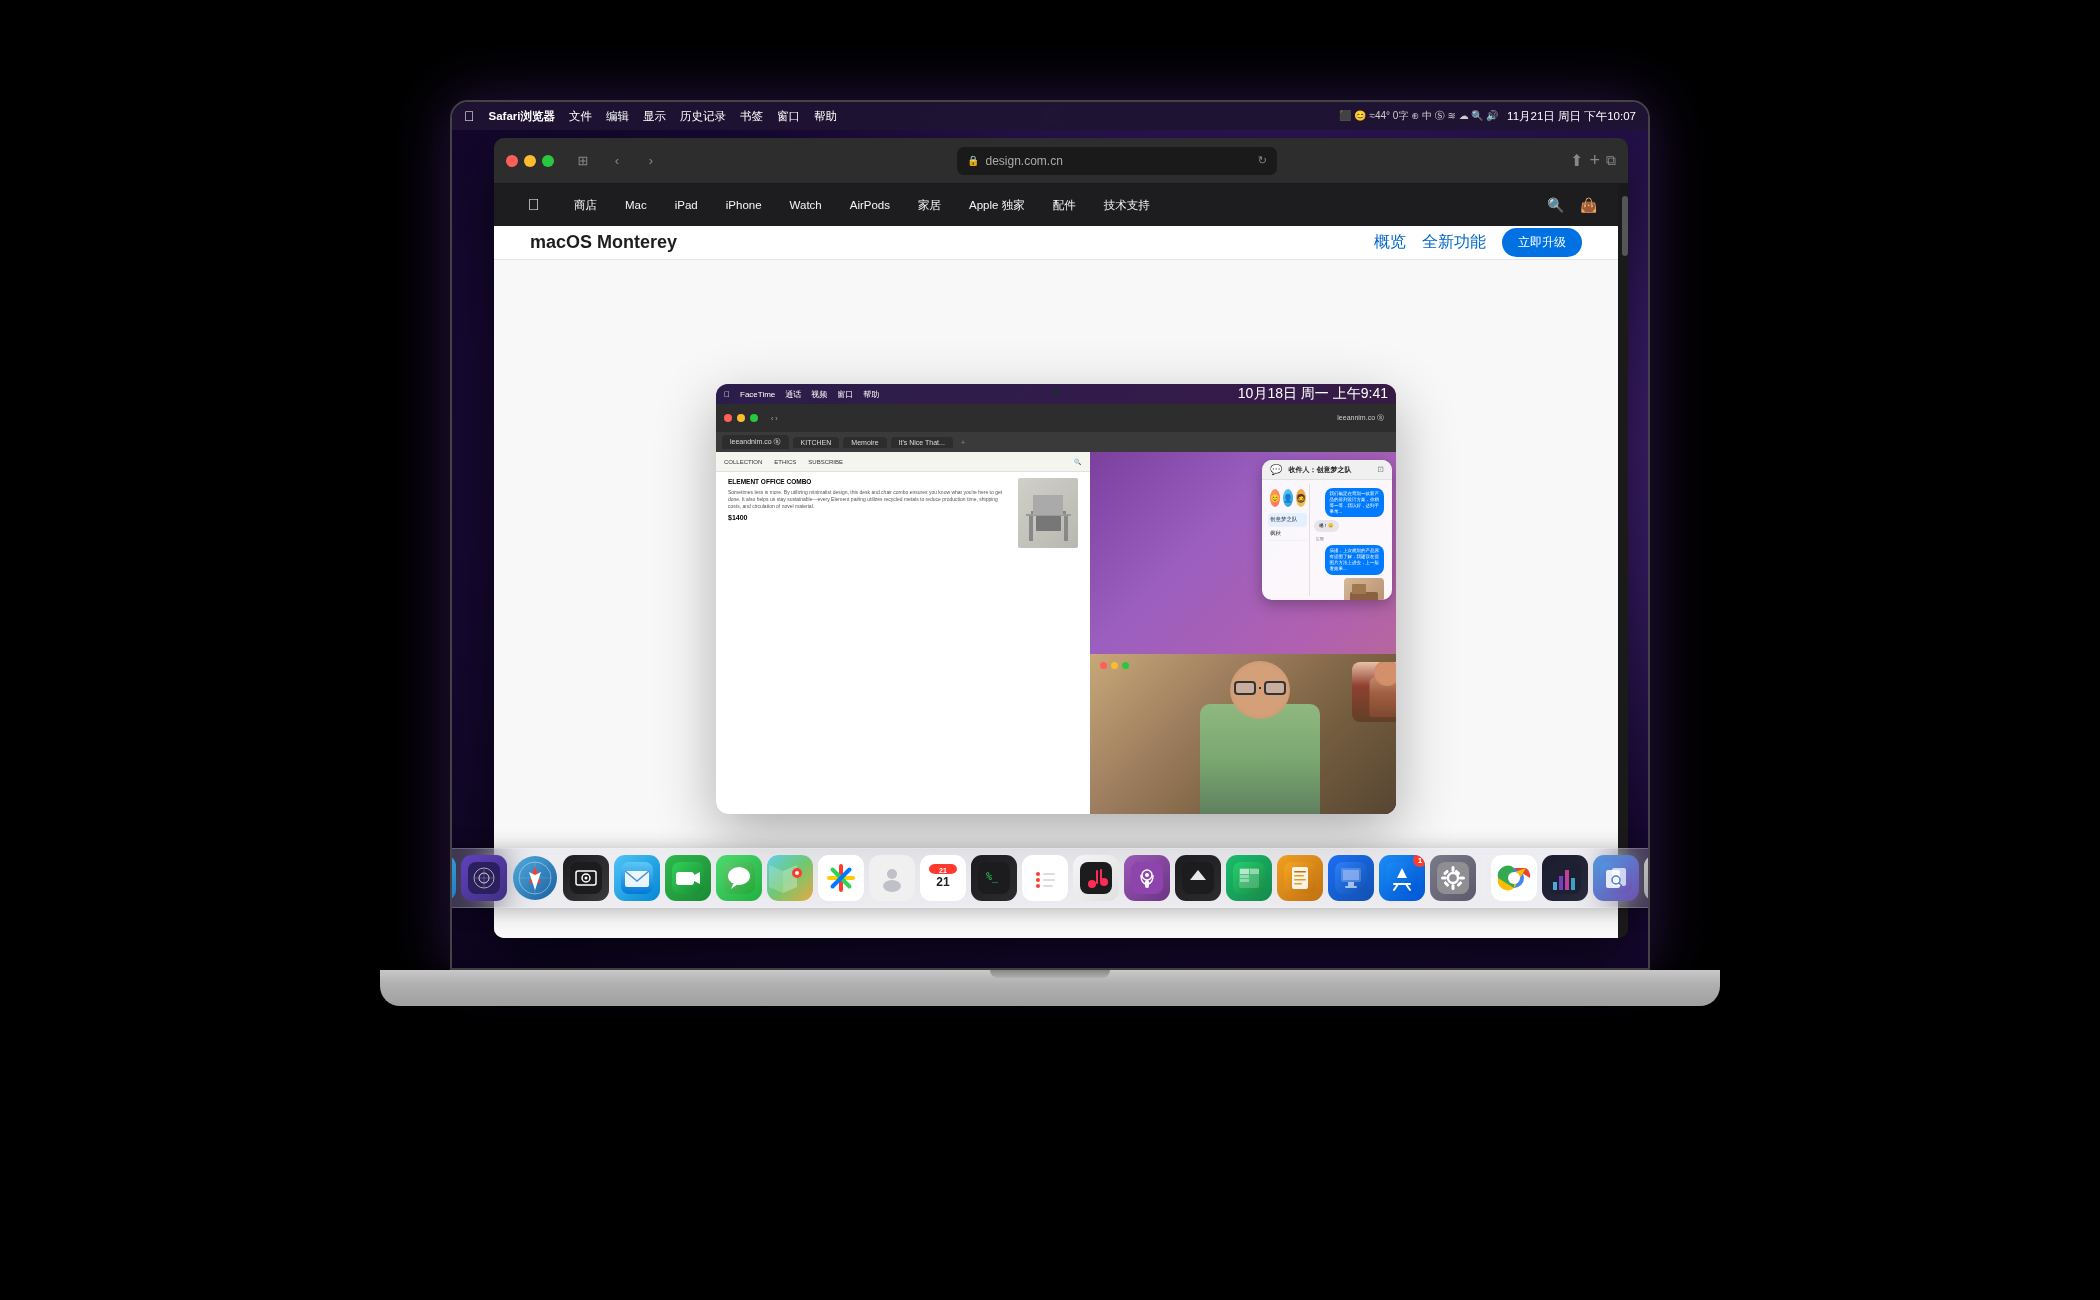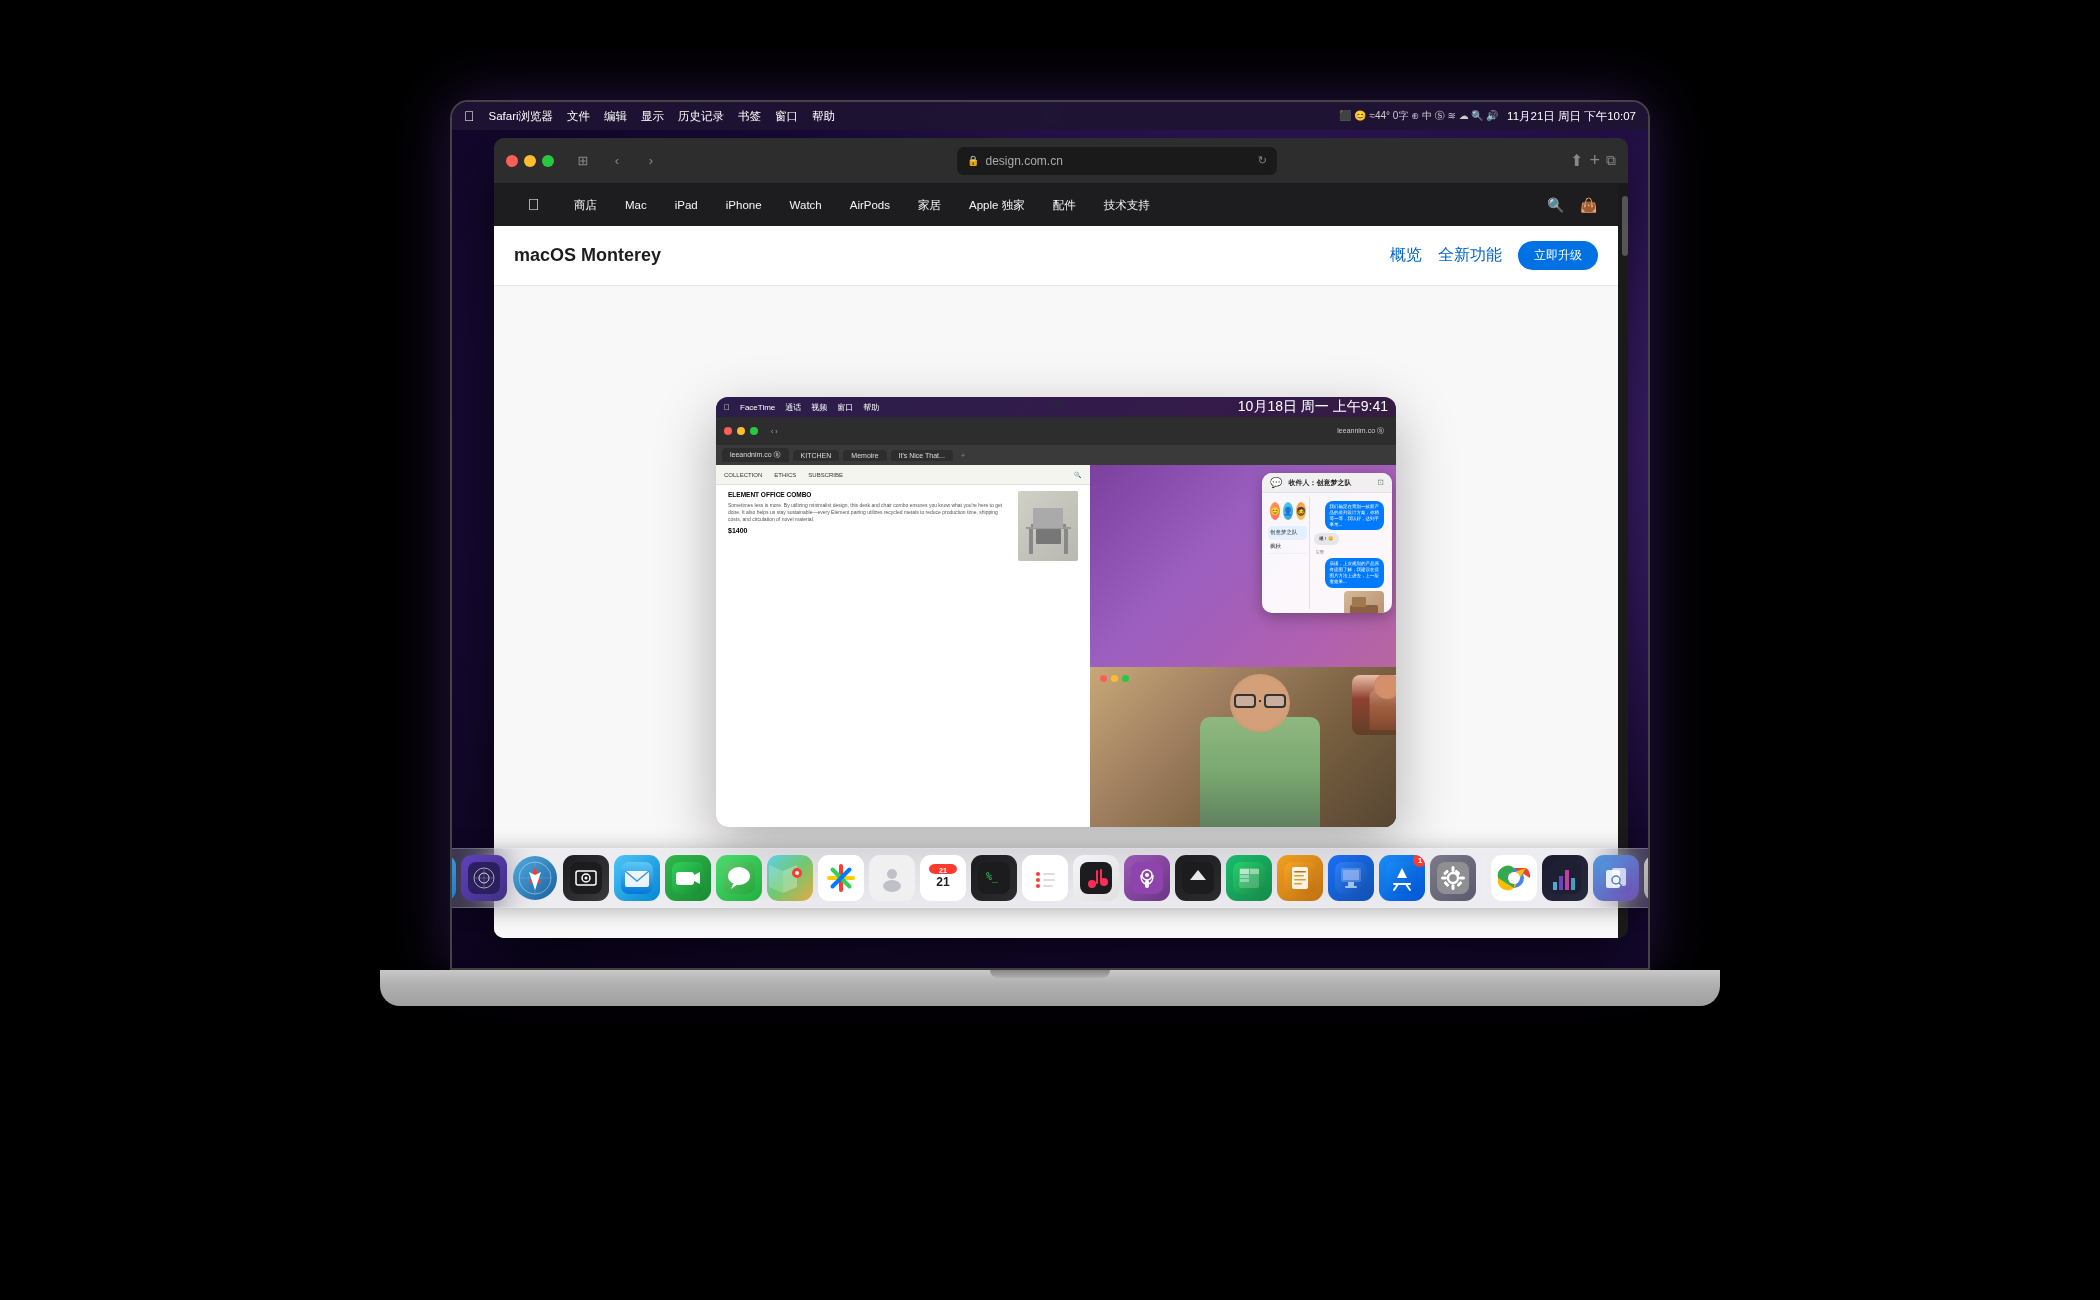--- a/index.html
+++ b/index.html
@@ -71,21 +71,21 @@
     }
 
     .menubar-item {
       font-size: 11.5px;
       color: #fff;
       cursor: default;
       white-space: nowrap;
     }
 
     .menubar-item.bold {
-      font-weight: 400;
+      font-weight: 700;
     }
 
     .menubar-right {
       margin-left: auto;
       display: flex;
       align-items: center;
       gap: 8px;
       font-size: 11px;
     }
 
@@ -248,24 +248,24 @@
       margin-left: auto;
       display: flex;
       gap: 16px;
       align-items: center;
       color: #f5f5f7;
     }
 
     
     .monterey-banner {
       background: #fff;
-      height: 60px;
-      display: flex;
-      align-items: center;
-      padding: 0 20px;
+      height: 34px;
+      display: flex;
+      align-items: center;
+      padding: 0 36px;
       border-bottom: 1px solid #e5e5e5;
     }
 
     .monterey-title {
       font-size: 18px;
       font-weight: 600;
       color: #1d1d1f;
     }
 
     .monterey-actions {

